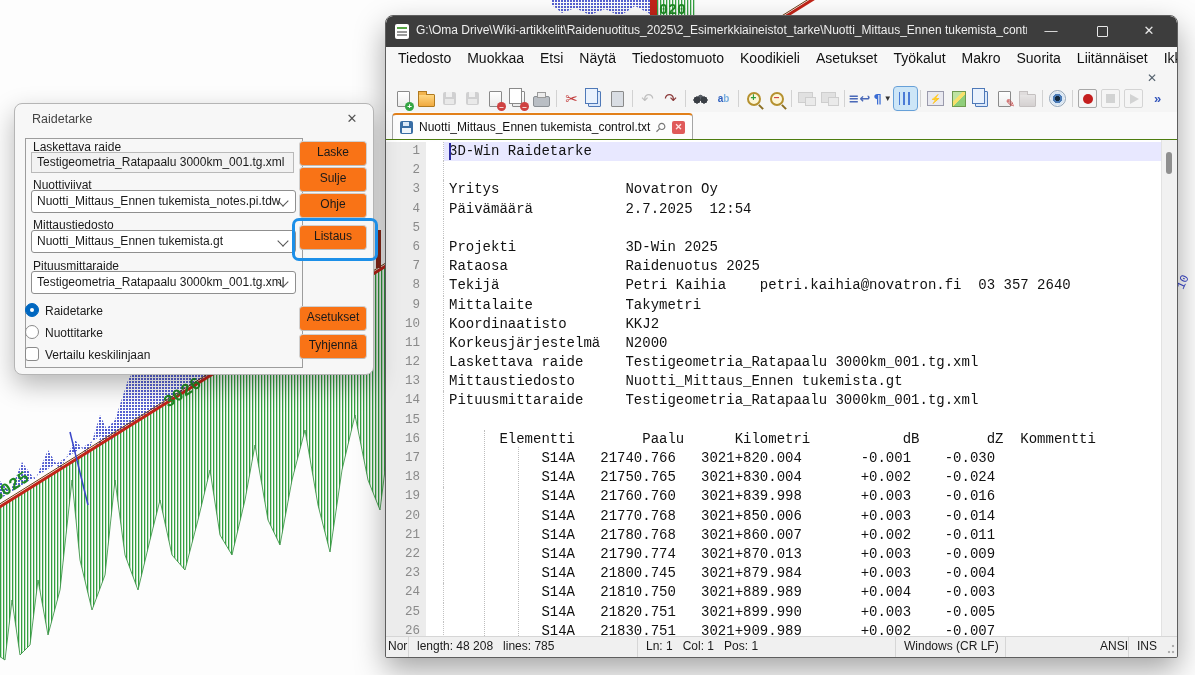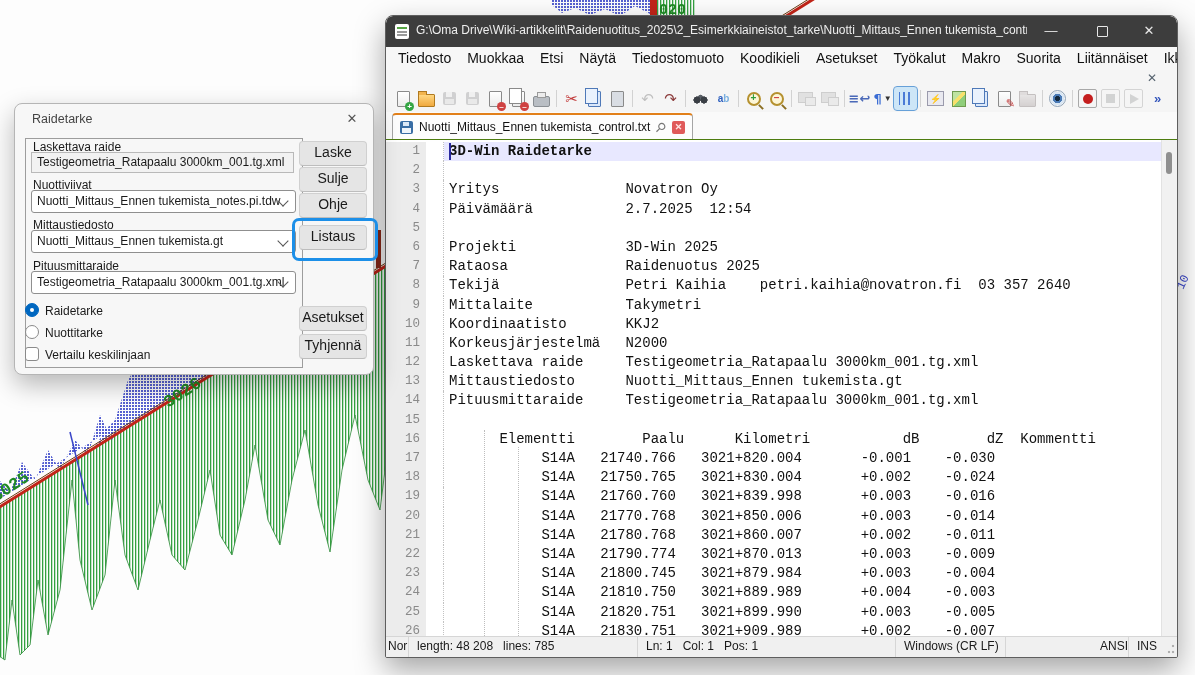--- a/index.html
+++ b/index.html
@@ -20,22 +20,22 @@
   .combo{position:absolute;left:8px;width:258px;height:21px;background:#fff;border:1px solid #8f8f8f;border-radius:3px;
     line-height:21px;padding-left:5px;white-space:nowrap;overflow:hidden;}
   .combo .chev{position:absolute;right:8px;top:6px;width:7px;height:7px;border-right:1.4px solid #555;
     border-bottom:1.4px solid #555;transform:rotate(45deg);}
   .radio{position:absolute;left:10px;width:14px;height:14px;border-radius:50%;box-sizing:border-box;}
   .radio.on{background:#0067c0;border:1px solid #0067c0;}
   .radio.on::after{content:"";position:absolute;left:4px;top:4px;width:4px;height:4px;border-radius:50%;background:#fff;}
   .radio.off{background:#fff;border:1px solid #8a8a8a;}
   .cbox{position:absolute;left:10px;width:14px;height:14px;background:#fff;border:1px solid #8a8a8a;border-radius:3px;box-sizing:border-box;}
   .optlabel{position:absolute;left:30px;}
-  .dbtn{position:absolute;left:284px;width:66px;height:23px;background:#e5e5e5;border:1px solid #d0d0d0;
-    border-bottom-color:#bdbdbd;border-radius:4px;text-align:center;line-height:21px;font-size:14px;color:#1a1a1a;}
+  .dbtn{position:absolute;left:284px;width:66px;height:23px;background:#f97316;border:1px solid #d0d0d0;
+    border-bottom-color:#bdbdbd;border-radius:4px;text-align:center;line-height:21px;font-size:12px;color:#1a1a1a;}
   #listaus-ring{position:absolute;left:277px;top:114px;width:80px;height:37px;border:3px solid #1c8fe8;border-radius:7px;}
   
   #npp{position:absolute;left:385px;top:15px;width:793px;height:643px;background:#f5f5f5;border:1px solid #5e5e5e;
     border-radius:8px 8px 2px 2px;box-shadow:0 12px 30px rgba(0,0,0,.35);z-index:4;box-sizing:border-box;overflow:hidden;}
   #titlebar{position:absolute;left:0;top:0;right:0;height:31px;background:#3d3d3d;border-radius:7px 7px 0 0;}
   #titlebar .appicon{position:absolute;left:9px;top:8px;width:14px;height:15px;background:#fff;border-radius:2px;}
   #titlebar .appicon::after{content:"";position:absolute;left:2px;top:3px;width:10px;height:2px;background:#58a646;
     box-shadow:0 4px 0 #9a9a9a,0 7px 0 #9a9a9a;}
   #titlebar .wtitle{position:absolute;left:30px;top:7px;right:150px;color:#eee;font-size:12px;white-space:nowrap;overflow:hidden;}
   .winbtn{position:absolute;top:0px;width:40px;height:30px;color:#e8e8e8;text-align:center;line-height:30px;font-size:13px;}
@@ -108,21 +108,21 @@
   .tab-pin{color:#777;font-size:13px;transform:rotate(45deg);line-height:13px;}
   .tab-close{width:13px;height:13px;background:#e05a5a;border-radius:2px;color:#ffe5e5;font:700 9px/13px "Liberation Sans",sans-serif;text-align:center;}
   
   #editor{position:absolute;left:0;top:124px;right:0;bottom:20px;background:#fff;overflow:hidden;
     font-family:"Liberation Mono","DejaVu Sans Mono",monospace;font-size:14px;}
   #ed-lines{position:absolute;left:0;top:2px;right:15px;}
   .ed-line{display:flex;height:19.2px;line-height:19.2px;white-space:pre;}
   .ln-num{flex:0 0 34px;text-align:right;padding-right:6px;background:#ececec;color:#8a8a8a;font-size:12.5px;}
   .ln-fold{flex:0 0 17px;background:#fff;border-right:1px dotted #c2c2c2;}
   .ln-txt{padding-left:5px;color:#111;}
-  .ed-line.current .ln-txt{background:#e8e8ff;flex:1 1 auto;font-weight:bold;}
+  .ed-line.current .ln-txt{background:#e8e8ff;flex:1 1 auto;}
   #caret{position:absolute;left:63px;top:3px;width:1.5px;height:17px;background:#2a2aa0;}
   .iguide{position:absolute;width:0;border-left:1px dotted #bdbdbd;}
   #vscroll{position:absolute;right:0;top:0;bottom:0;width:15px;background:#f1f1f1;border-left:1px solid #e2e2e2;}
   #vthumb{position:absolute;left:4px;top:12px;width:6px;height:22px;background:#8f8f8f;border-radius:3px;}
   
   #statusbar{position:absolute;left:0;bottom:0;right:0;height:20px;background:#f0f0f0;border-top:1px solid #d6d6d6;
     display:flex;font-size:12px;color:#1a1a1a;}
   .scell{border-right:1px solid #d6d6d6;line-height:19px;padding-left:8px;white-space:pre;overflow:hidden;box-sizing:border-box;flex:0 0 auto;}
   #grip{position:absolute;right:2px;bottom:2px;width:11px;height:11px;
     background:radial-gradient(circle at 9px 2px,#b0b0b0 1.2px,transparent 1.6px),

